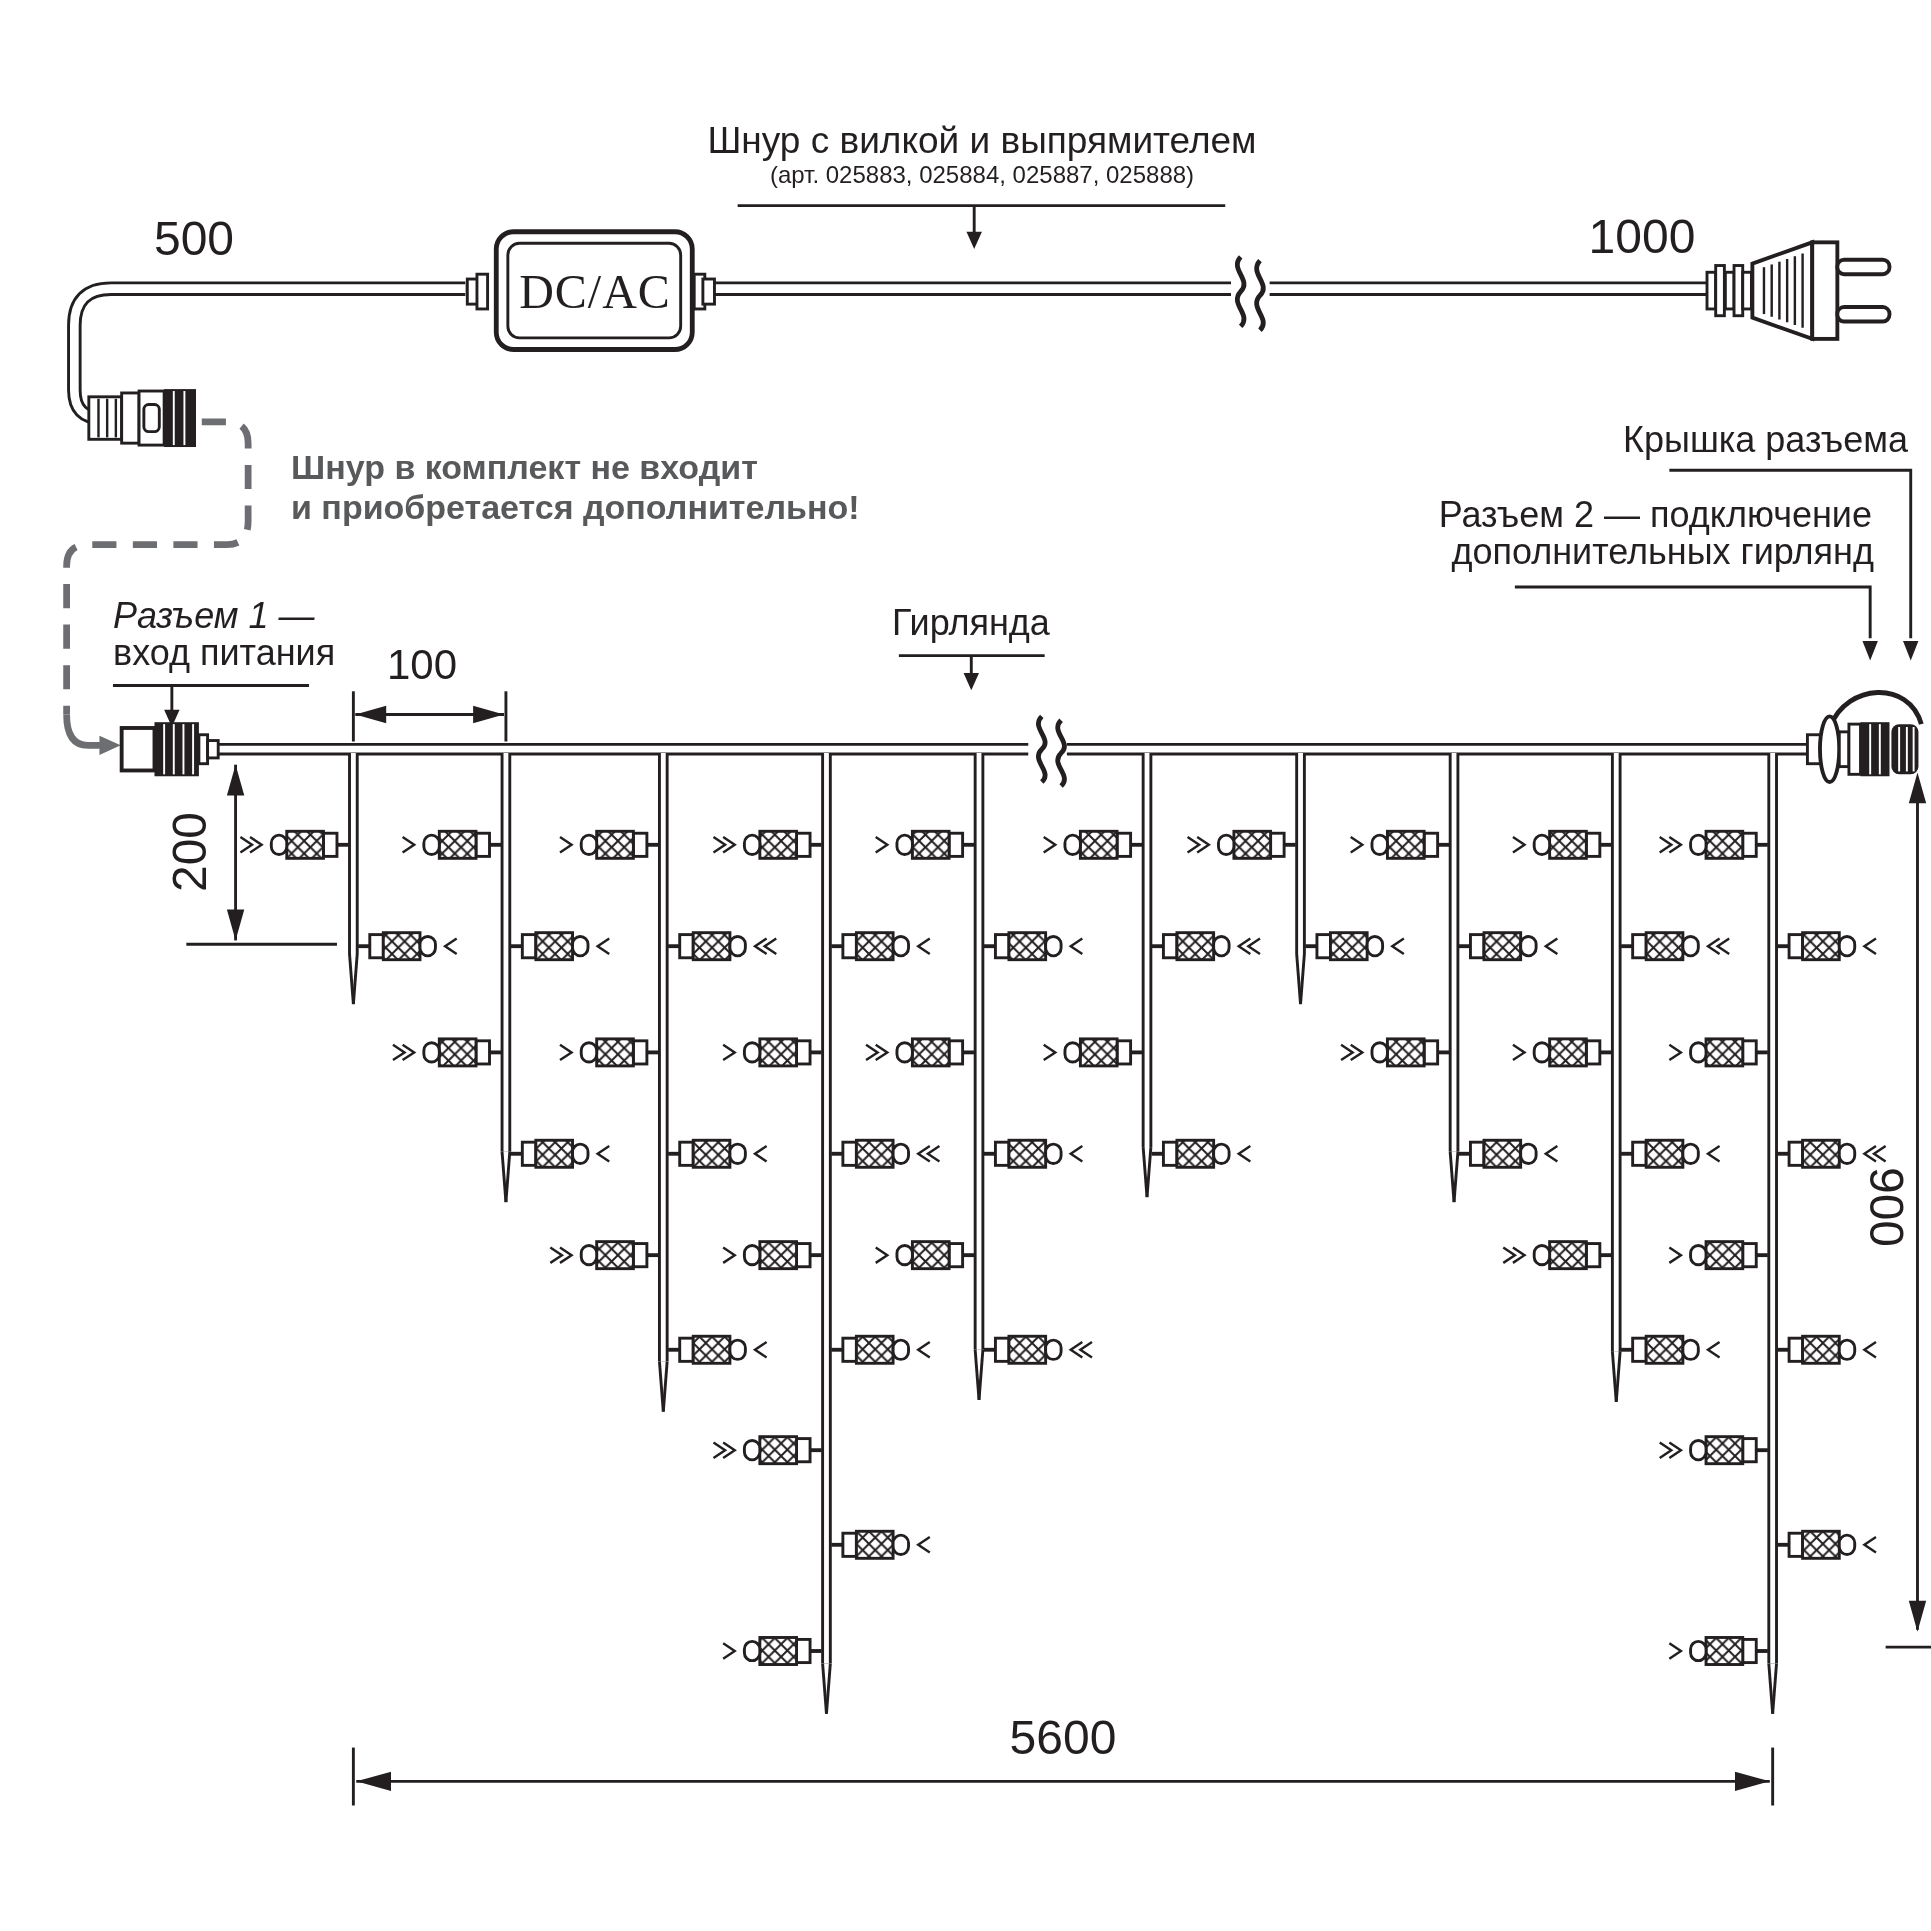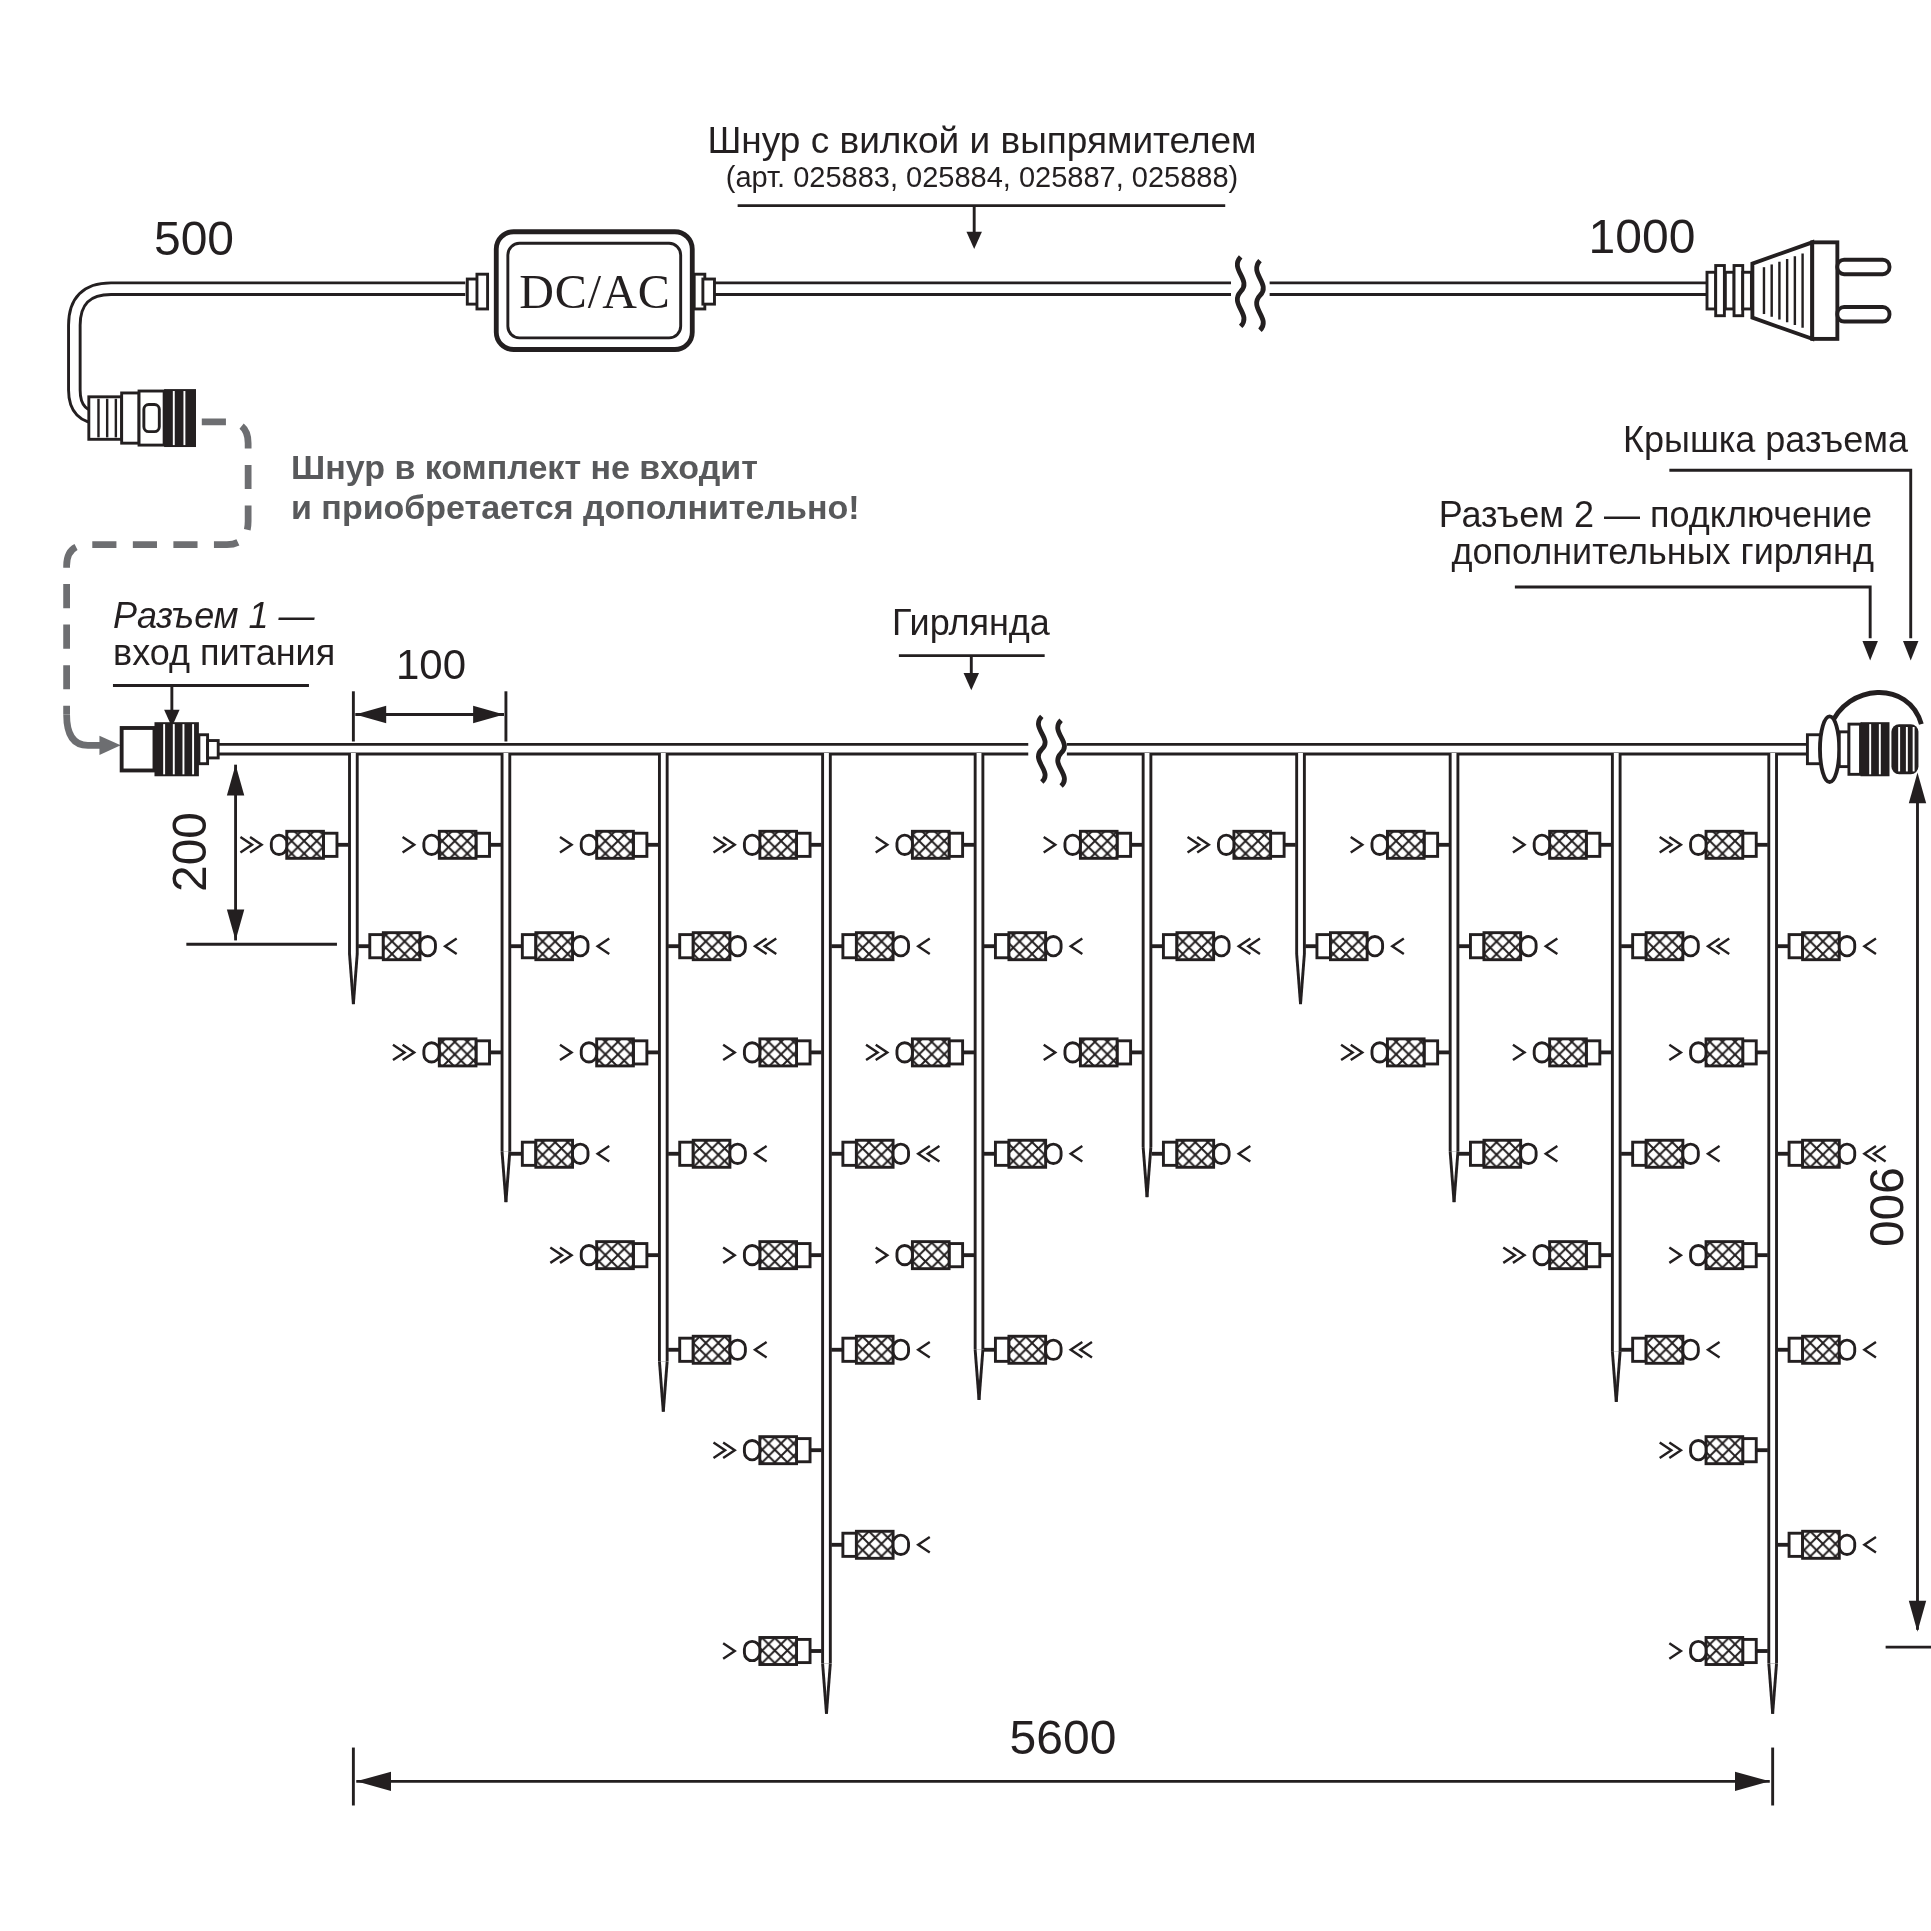--- a/index.html
+++ b/index.html
@@ -5,21 +5,21 @@
   html,body{margin:0;padding:0;background:#fff;}
   .canvas{position:relative;width:1931px;height:1931px;background:#fff;overflow:hidden;
           font-family:"Liberation Sans", sans-serif;color:#231f20;margin-left:28px;}
   svg{position:absolute;left:0;top:0;}
   .lbl{position:absolute;white-space:nowrap;line-height:1.05;}
   .c{transform:translateX(-50%);}
   .r{transform:translateX(-100%);}
   .rot-ccw{transform:translate(-50%,-50%) rotate(-90deg);}
   .rot-cw{transform:translate(-50%,-50%) rotate(90deg);}
   .title{font-size:37px;}
-  .subtitle{font-size:29px;}
+  .subtitle{font-size:24px;}
   .dim{font-size:48px;}
   .dim-sm{font-size:42px;}
   .tag{font-size:36px;}
   .note{font-size:34px;font-weight:bold;color:#58595b;}
   .boxlbl{font-size:48px;letter-spacing:1px;transform:translate(-50%,-50%);font-family:Liberation Serif, serif;}
 </style>
 </head>
 <body>
 
 <div class="canvas">
@@ -533,20 +533,20 @@
 
   <div class="lbl tag r" style="left:1880px;top:421px;">Крышка разъема</div>
   <div class="lbl tag r" style="left:1844px;top:496px;">Разъем 2 — подключение</div>
   <div class="lbl tag r" style="left:1846px;top:533px;">дополнительных гирлянд</div>
 
   <div class="lbl tag" style="left:85px;top:597px;font-style:italic;">Разъем 1 —</div>
   <div class="lbl tag" style="left:85px;top:634px;">вход питания</div>
 
   <div class="lbl tag c" style="left:943px;top:604px;">Гирлянда</div>
 
-  <div class="lbl dim-sm c" style="left:403px;top:643px;text-align:right;">100</div>
+  <div class="lbl dim-sm c" style="left:394px;top:643px;text-align:right;">100</div>
   <div class="lbl dim rot-ccw" style="left:162px;top:852px;">200</div>
   <div class="lbl dim rot-cw" style="left:1858px;top:1207px;">900</div>
   <div class="lbl dim c" style="left:1035px;top:1713px;">5600</div>
 
   <div class="lbl boxlbl" style="left:567px;top:292px;">DC/AC</div>
 </div>
 
 
 </body></html>

